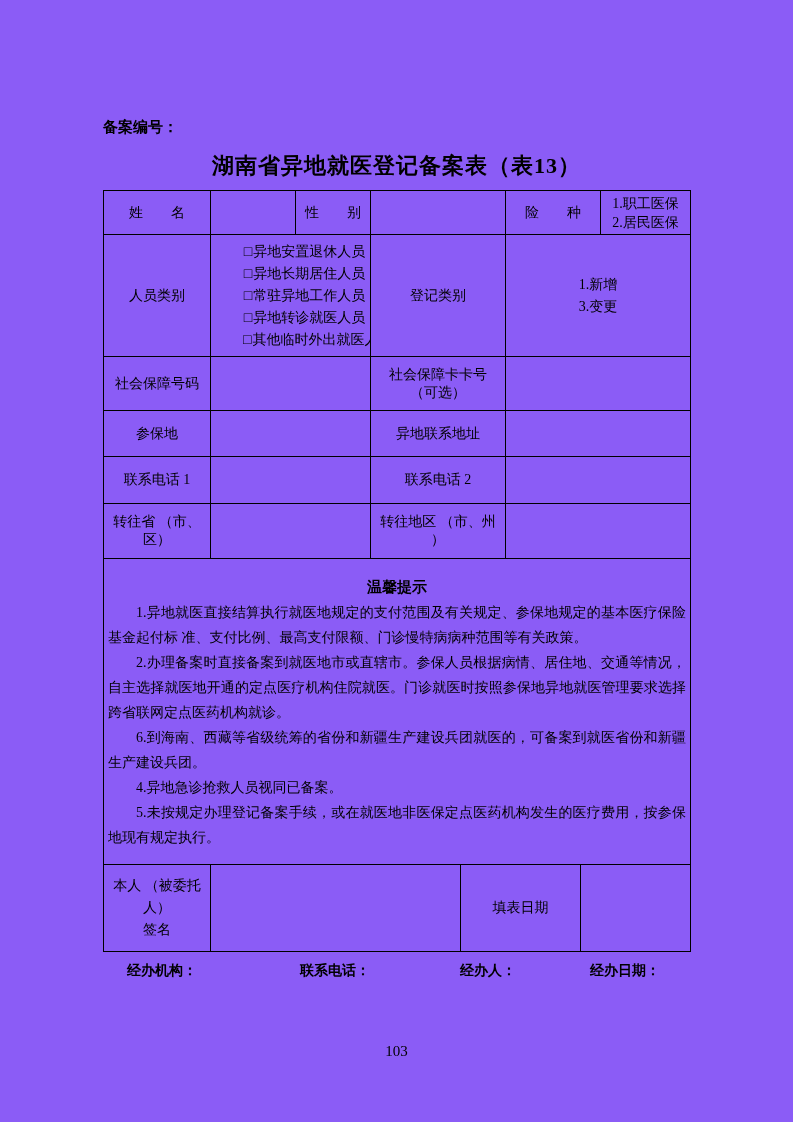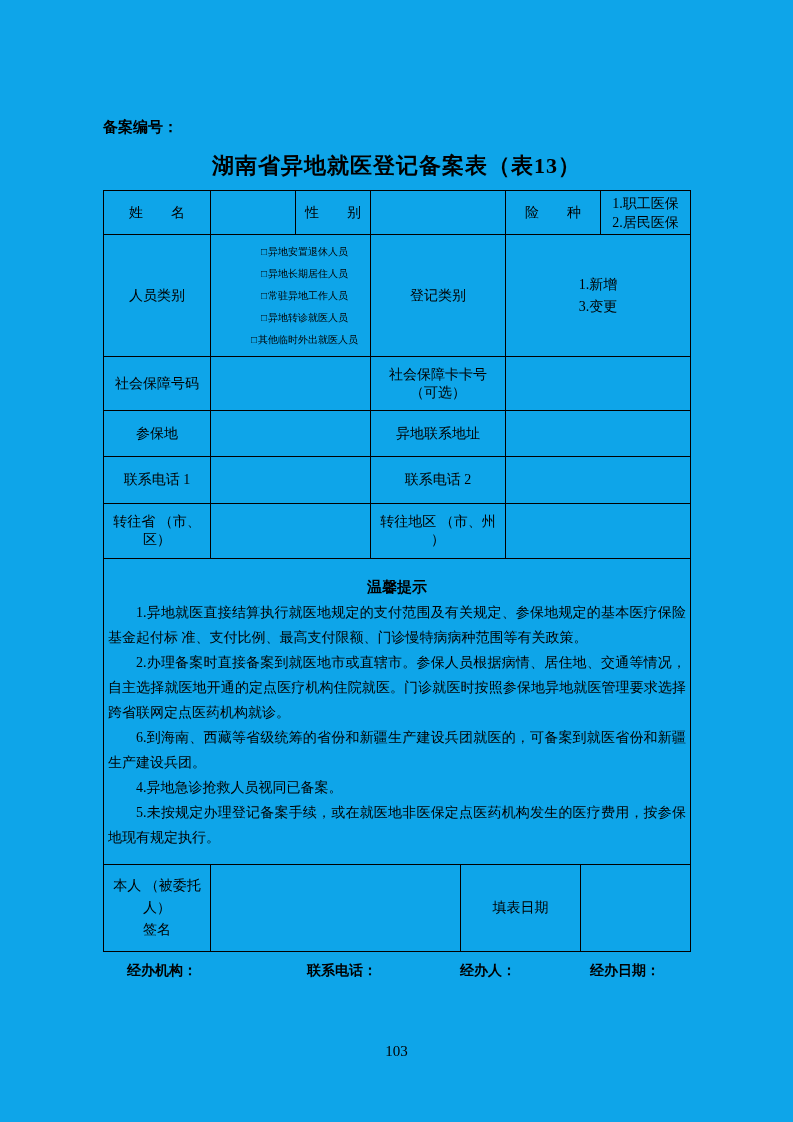--- a/index.html
+++ b/index.html
@@ -1,21 +1,21 @@
 <!DOCTYPE html>
 <html><head>
 <meta charset="utf-8">
 <style>
   * { margin:0; padding:0; box-sizing:border-box; }
   html,body { background:#ffffff; }
   .page {
     position:relative;
     width:793px; height:1122px;
     margin:0 auto;
-    background:#0ea5e9;
+    background:#8b5cf6;
     color:#000000;
     padding:118px 103px 0 103px;
     font-family:"Liberation Serif","DejaVu Serif",serif;
   }
   .filing { font-size:15px; font-weight:bold; }
   .title {
     text-align:center;
     font-size:22px;
     font-weight:bold;
     margin-top:14px;
@@ -45,21 +45,21 @@
   tr.r-sign      { height:87px; }
 
   td.opt-top {
     text-align:left;
     vertical-align:top;
     padding:3px 6px;
     line-height:19px;
     font-size:14px;
   }
   td.cb-cell { text-align:left; padding:4px 2px 4px 5px; }
-  .cb-item { line-height:22px; white-space:nowrap; font-size:10px;margin-left:28px; }
+  .cb-item { line-height:22px; white-space:nowrap; font-size:14px;margin-left:28px; }
   .cb-icon { display:inline-block; margin-right:1px; }
   td.reg-opts div { line-height:22px; }
   td.tips-cell {
     text-align:left;
     vertical-align:top;
     padding:6px 10px 4px 10px;
   }
   .tips-title { text-align:center; font-weight:bold; font-size:15px; line-height:26px; }
   .tips-cell p {
     font-size:14px;
@@ -70,21 +70,21 @@
   td.pre { white-space:pre-line; line-height:22px; }
   .footer {
     position:relative;
     height:22px;
     margin-top:10px;
     font-size:14px;
     font-weight:bold;
   }
   .footer span { position:absolute; top:0; white-space:nowrap; }
   .footer .f1 { left:24px; }
-  .footer .f2 { left:204px; }
+  .footer .f2 { left:197px; }
   .footer .f3 { left:357px; }
   .footer .f4 { left:487px; }
   .pagenum {
     position:absolute;
     bottom:62px;
     left:0; width:100%;
     text-align:center;
     font-size:15px;
   }
 </style>

